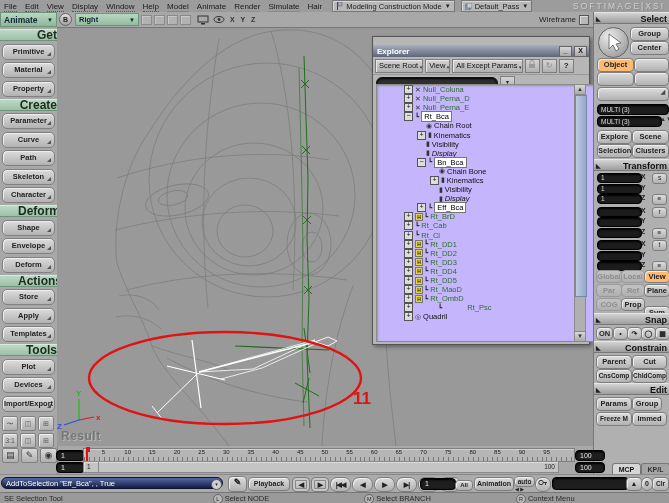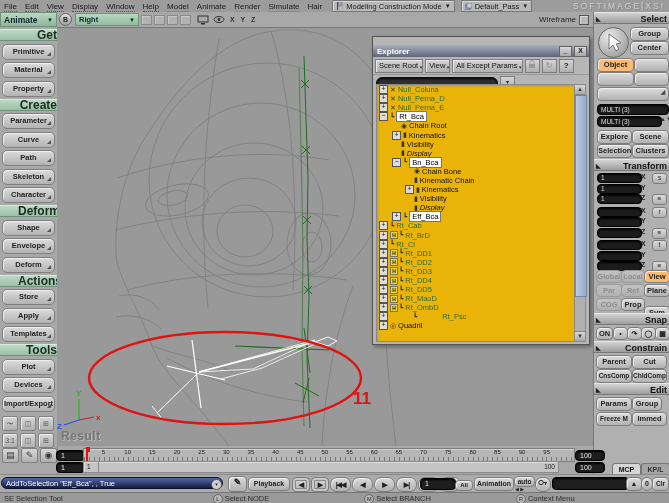--- a/index.html
+++ b/index.html
@@ -58,22 +58,22 @@
   #exp-toolbar{height:17px;display:flex;align-items:center;padding:0 2px;gap:2px;border-bottom:1px solid #999;}
   .exp-btn{position:relative;height:12px;background:linear-gradient(#d4d4d4,#b0b0b0);border:1px solid #7d7d7d;
      box-shadow:inset 1px 1px 0 #e8e8e8;font-size:7.5px;color:#111;padding:0 4px 0 3px;line-height:12px;white-space:nowrap;}
   .exp-btn::after{content:"▾";font-size:5px;position:absolute;right:0px;bottom:-1px;color:#333;}
   .exp-ico{height:12px;width:13px;background:linear-gradient(#d4d4d4,#b0b0b0);border:1px solid #7d7d7d;
      font-size:8px;text-align:center;line-height:11px;color:#888;}
   #exp-search-row{height:15px;display:flex;align-items:center;gap:2px;padding-left:3px;}
   #exp-search{width:120px;height:10px;background:#2e2e2e;border:1px solid #111;border-radius:6px;box-shadow:inset 0 1px 2px #000;}
   #exp-search-btn{width:13px;height:11px;background:linear-gradient(#d4d4d4,#b0b0b0);border:1px solid #7d7d7d;
      font-size:6px;text-align:center;line-height:10px;color:#222;}
-  #exp-tree{position:absolute;left:3px;top:47px;width:199px;height:256px;background:#eab308;
-     border:1px solid #8a8a8a;box-shadow:inset 1px 1px 2px #999;overflow:hidden;}
+  #exp-tree{position:absolute;left:3px;top:47px;width:199px;height:256px;background:#c4b5fd;
+     border:1px solid #8a8a8a;box-shadow:inset 1px 1px 2px #999;overflow:hidden;padding-left:25px;}
   #exp-scroll{position:absolute;right:3px;top:47px;width:10px;height:256px;background:#b0b0b0;border:1px solid #8a8a8a;}
   .scr-arr{height:9px;background:linear-gradient(#d8d8d8,#aaa);border-bottom:1px solid #888;font-size:6px;text-align:center;line-height:9px;color:#333;}
   #scr-thumb{position:absolute;top:10px;left:0;width:100%;height:200px;background:linear-gradient(90deg,#bccce4,#93a8c8);border:1px solid #7688a8;}
   .trow{height:9.1px;display:flex;align-items:center;font-size:7.5px;white-space:nowrap;}
   .texp{width:7px;height:7px;border:1px solid #555;background:#ddd;font-size:7px;line-height:5px;text-align:center;color:#111;margin-right:2px;flex:none;}
   .tspace{width:9px;flex:none;}
   .ticon{font-size:7px;margin-right:2px;color:#333;flex:none;}
   .tlabel.green{color:#2e6e2e;}
   .tlabel.black{color:#111;}
   .tlabel.sel{background:#fff;border:1px solid #777;color:#000;padding:0 2px;}
@@ -353,25 +353,20 @@
         <span class="texp">−</span>
         <span class="ticon">┗</span>
         <span class="tlabel black sel">Bn_Bca</span>
       </div>
       <div class="trow" style="padding-left: 28px;">
         <span class="tspace"></span>
         <span class="ticon">◉</span>
         <span class="tlabel black">Chain Bone</span>
       </div>
       <div class="trow" style="padding-left: 28px;">
-        <span class="tspace"></span>
-        <span class="ticon">▮</span>
-        <span class="tlabel black">Kinematic Chain</span>
-      </div>
-      <div class="trow" style="padding-left: 28px;">
         <span class="texp">+</span>
         <span class="ticon">▮</span>
         <span class="tlabel black">Kinematics</span>
       </div>
       <div class="trow" style="padding-left: 28px;">
         <span class="tspace"></span>
         <span class="ticon">▮</span>
         <span class="tlabel black">Visibility</span>
       </div>
       <div class="trow" style="padding-left: 28px;">
@@ -379,28 +374,28 @@
         <span class="ticon">▮</span>
         <span class="tlabel black italic">Display</span>
       </div>
       <div class="trow" style="padding-left: 15px;">
         <span class="texp">+</span>
         <span class="ticon">┗</span>
         <span class="tlabel black sel">Eff_Bca</span>
       </div>
       <div class="trow" style="padding-left: 2px;">
         <span class="texp">+</span>
+        <span class="hbadge">H</span>
+        <span class="ticon">┗</span>
+        <span class="tlabel green">Rt_BrD</span>
+      </div>
+      <div class="trow" style="padding-left: 2px;">
+        <span class="texp">+</span>
         <span class="ticon">┗</span>
         <span class="tlabel green">Rt_Cab</span>
-      </div>
-      <div class="trow" style="padding-left: 2px;">
-        <span class="texp">+</span>
-        <span class="hbadge">H</span>
-        <span class="ticon">┗</span>
-        <span class="tlabel green">Rt_BrD</span>
       </div>
       <div class="trow" style="padding-left: 2px;">
         <span class="texp">+</span>
         <span class="ticon">┗</span>
         <span class="tlabel green">Rt_Cl</span>
       </div>
       <div class="trow" style="padding-left: 2px;">
         <span class="texp">+</span>
         <span class="hbadge">H</span>
         <span class="ticon">┗</span>

